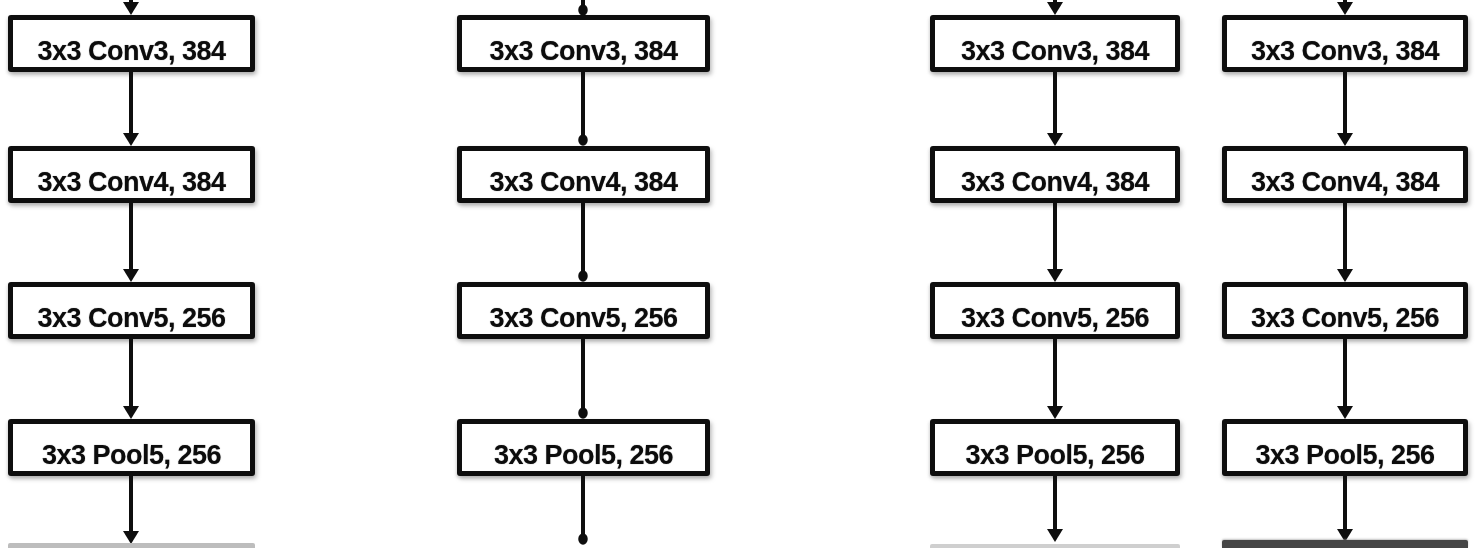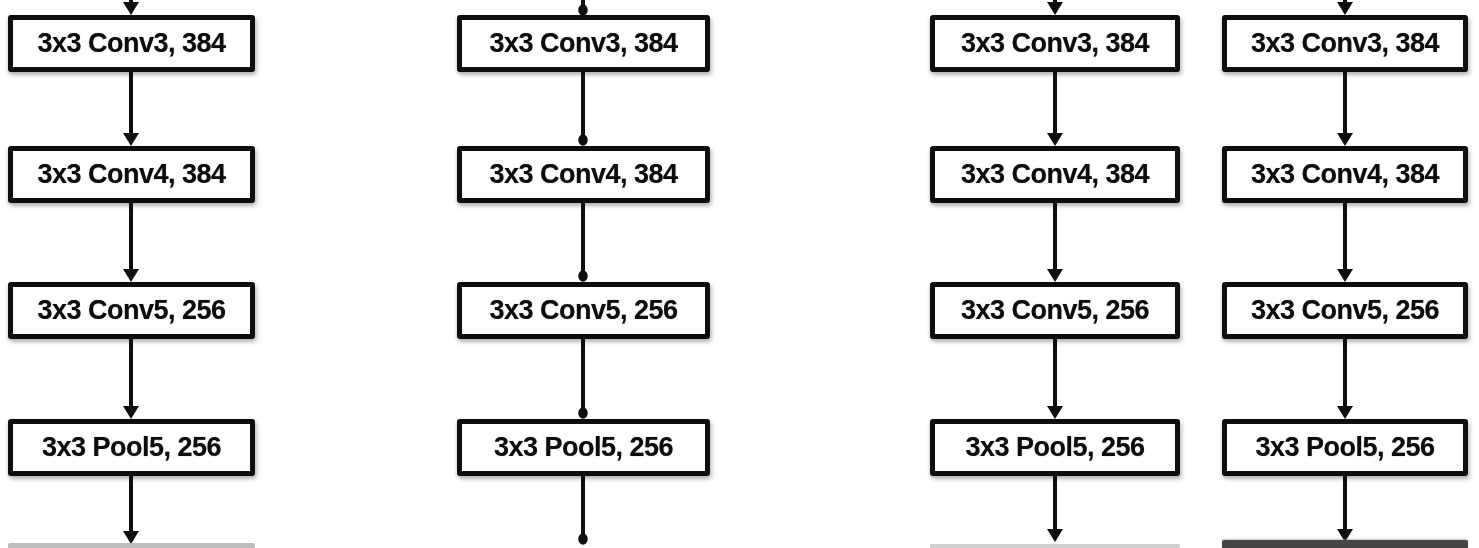--- a/index.html
+++ b/index.html
@@ -21,21 +21,21 @@
     pointer-events: none;
   }
   .layer-box {
     position: absolute;
     height: 57px;
     box-sizing: border-box;
     background: #ffffff;
     border: 5px solid #0e0e0e;
     border-radius: 3px;
     display: flex;
-    align-items: center;
+    align-items: flex-end;
     justify-content: center;
     font-size: 27px;
     font-weight: 700;
     letter-spacing: -0.5px;
     color: #0c0c0c;
     text-shadow: 0 0 1px rgba(20,20,20,0.55);
     box-shadow: 2px 3px 4px rgba(120,120,120,0.45), -1px 2px 3px rgba(150,150,150,0.3);
     white-space: nowrap;
   }
   .vline {

